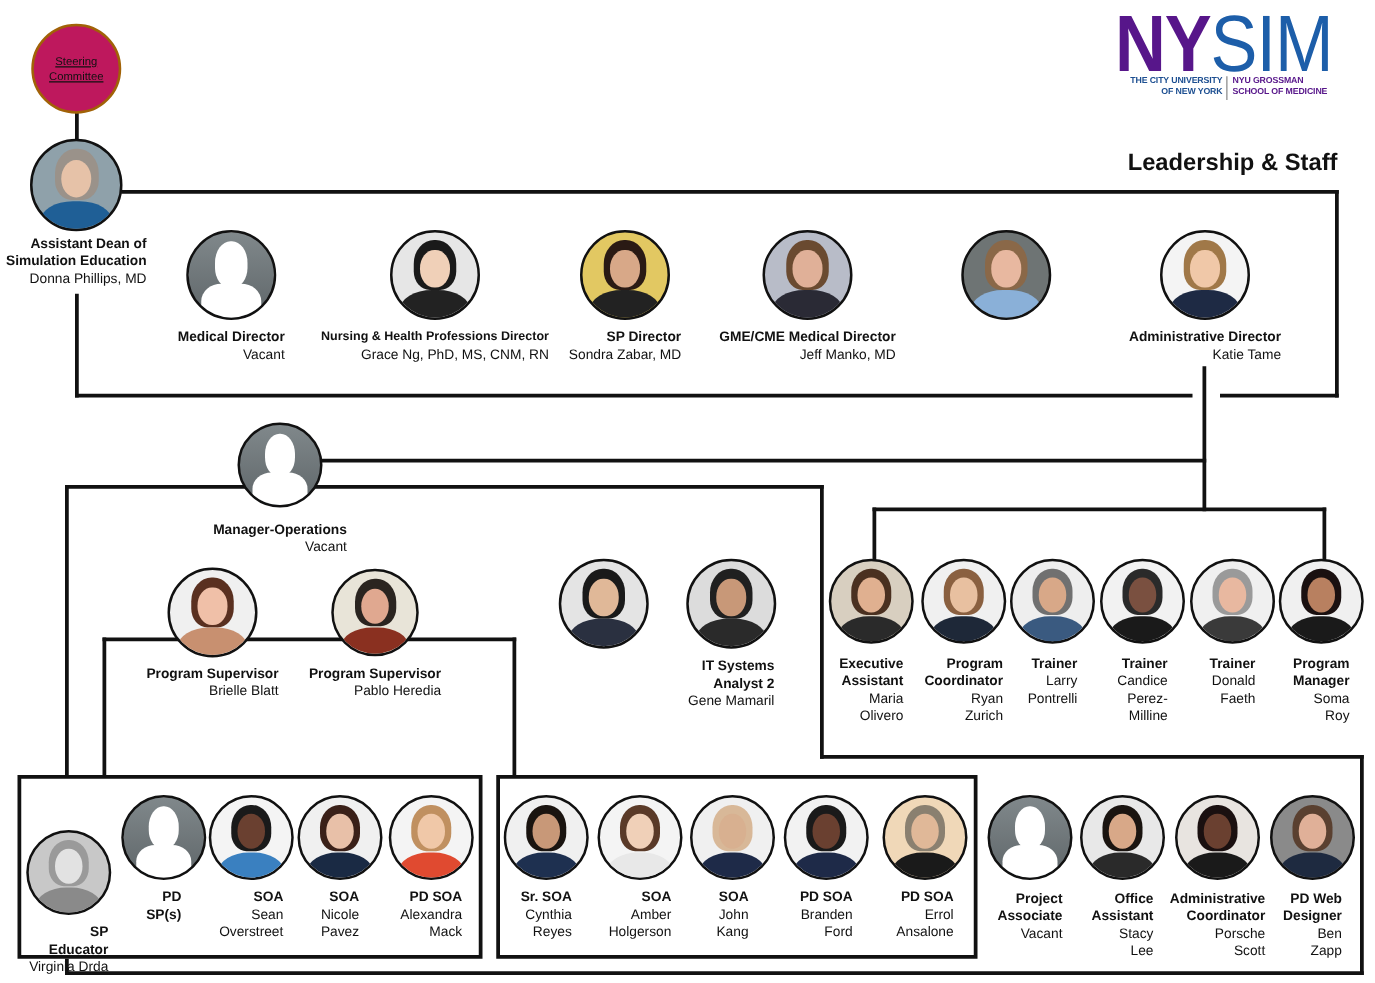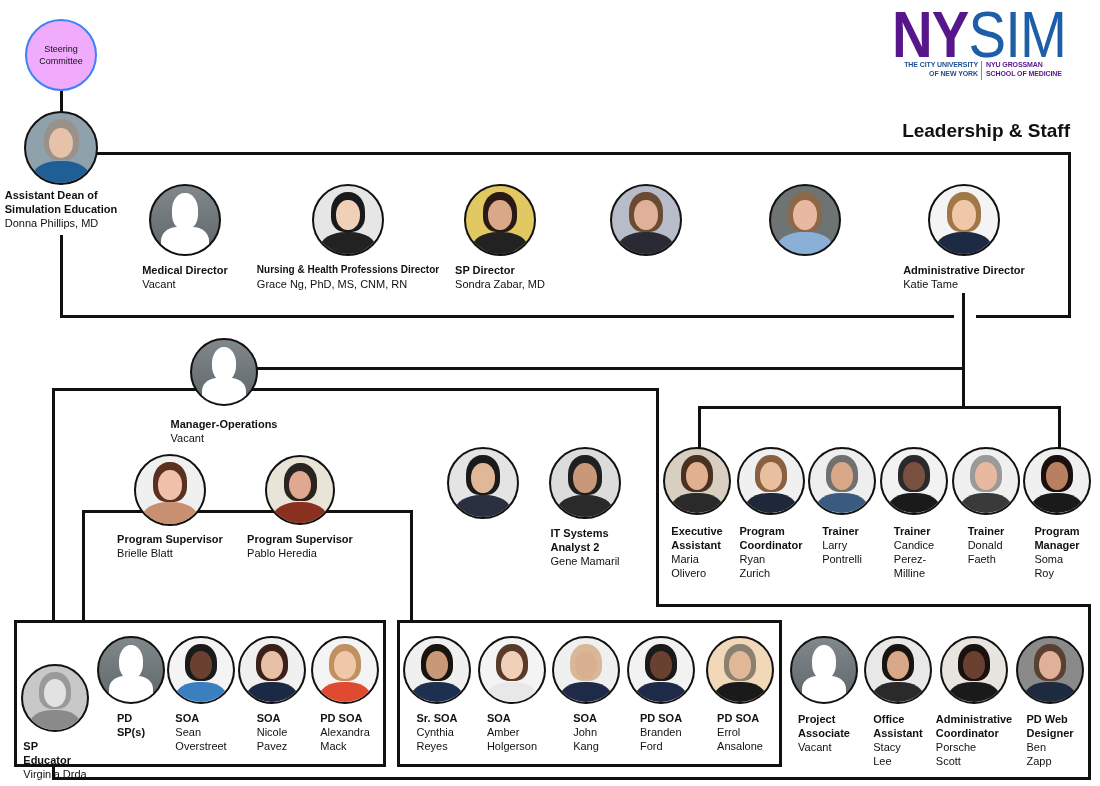--- a/index.html
+++ b/index.html
@@ -17,31 +17,31 @@
     background:var(--bg, #cccccc);
   }
   .avatar i { position:absolute; display:block; }
   .avatar .hair { left:25%; top:9%; width:50%; height:58%; border-radius:48% 48% 38% 38%; background:var(--hair, #333); }
   .avatar .face { left:33%; top:21%; width:34%; height:43%; border-radius:50%; background:var(--skin, #e0b090); }
   .avatar .body { left:9%; top:68%; width:82%; height:50%; border-radius:46% 46% 0 0; background:var(--shirt, #333); }
   .avatar.vacant .face { left:31%; top:11%; width:38%; height:53%; border-radius:48% 48% 44% 44%; background:#ffffff; }
   .avatar.vacant .body { left:15%; top:60%; width:70%; height:60%; border-radius:34% 34% 0 0; background:#ffffff; }
   .label {
     position:absolute; left:50%; top:calc(var(--d) + var(--gap));
-    transform:translateX(-50%); width:max-content; text-align:left;
+    transform:translateX(-50%); width:max-content; text-align:right;
     font-size:11px; line-height:14px;
   }
   .title { font-weight:bold; white-space:pre; }
   .title.small { font-size:10px; }
   .name { font-weight:normal; white-space:pre; }
   .steer {
     position:absolute; left:25px; top:19px; width:72px; height:72px; z-index:3;
-    border:2px solid #3b82f6; border-radius:50%; background:#f0abfc; box-sizing:border-box;
+    border:2px solid #a16207; border-radius:50%; background:#be185d; box-sizing:border-box;
     display:flex; align-items:center; justify-content:center; text-align:center;
-    font-size:9px; line-height:12px; white-space:pre;
+    font-size:9px; line-height:12px; white-space:pre;text-decoration:underline;
   }
   .logo { position:absolute; left:892px; top:3px; width:190px; height:85px; z-index:3; }
   .logo-word { position:absolute; left:0; top:0; font-size:64px; line-height:64px; white-space:nowrap;
     transform:scaleX(0.88); transform-origin:0 0; letter-spacing:-1px; }
   .ny { color:#57168a; font-weight:bold; }
   .sim { color:#1d5ea9; font-weight:normal; }
   .cuny { position:absolute; left:0; top:58px; width:86px; text-align:right; font-size:7px; line-height:8.5px;
     font-weight:bold; color:#1d4f91; white-space:pre; letter-spacing:-0.1px; }
   .logo-divider { position:absolute; left:89px; top:58px; width:1px; height:19px; background:#8a8a8a; }
   .nyu { position:absolute; left:94px; top:58px; font-size:7px; line-height:8.5px; font-weight:bold;
@@ -132,20 +132,24 @@
       <div class="title">SP Director</div>
       <div class="name">Sondra Zabar, MD</div>
     </div>
 </div>
 <div class="node" style="left:610px;top:184px;--d:72px;--gap:7px">
   <div class="avatar" style="--bg:#b8bcc8;--hair:#6a4a30;--skin:#e0b098;--shirt:#2a2a35">
       <i class="hair"></i>
       <i class="face"></i>
       <i class="body"></i>
     </div>
+  <div class="label">
+      <div class="title">GME/CME Medical Director</div>
+      <div class="name">Jeff Manko, MD</div>
+    </div>
 </div>
 <div class="node" style="left:769px;top:184px;--d:72px;--gap:7px">
   <div class="avatar" style="--bg:#6e7474;--hair:#8a6848;--skin:#e8b8a0;--shirt:#8ab0d8">
       <i class="hair"></i>
       <i class="face"></i>
       <i class="body"></i>
     </div>
 </div>
 <div class="node" style="left:928px;top:184px;--d:72px;--gap:7px">
   <div class="avatar" style="--bg:#f4f4f4;--hair:#a07848;--skin:#f0c8a8;--shirt:#1e2a44">

